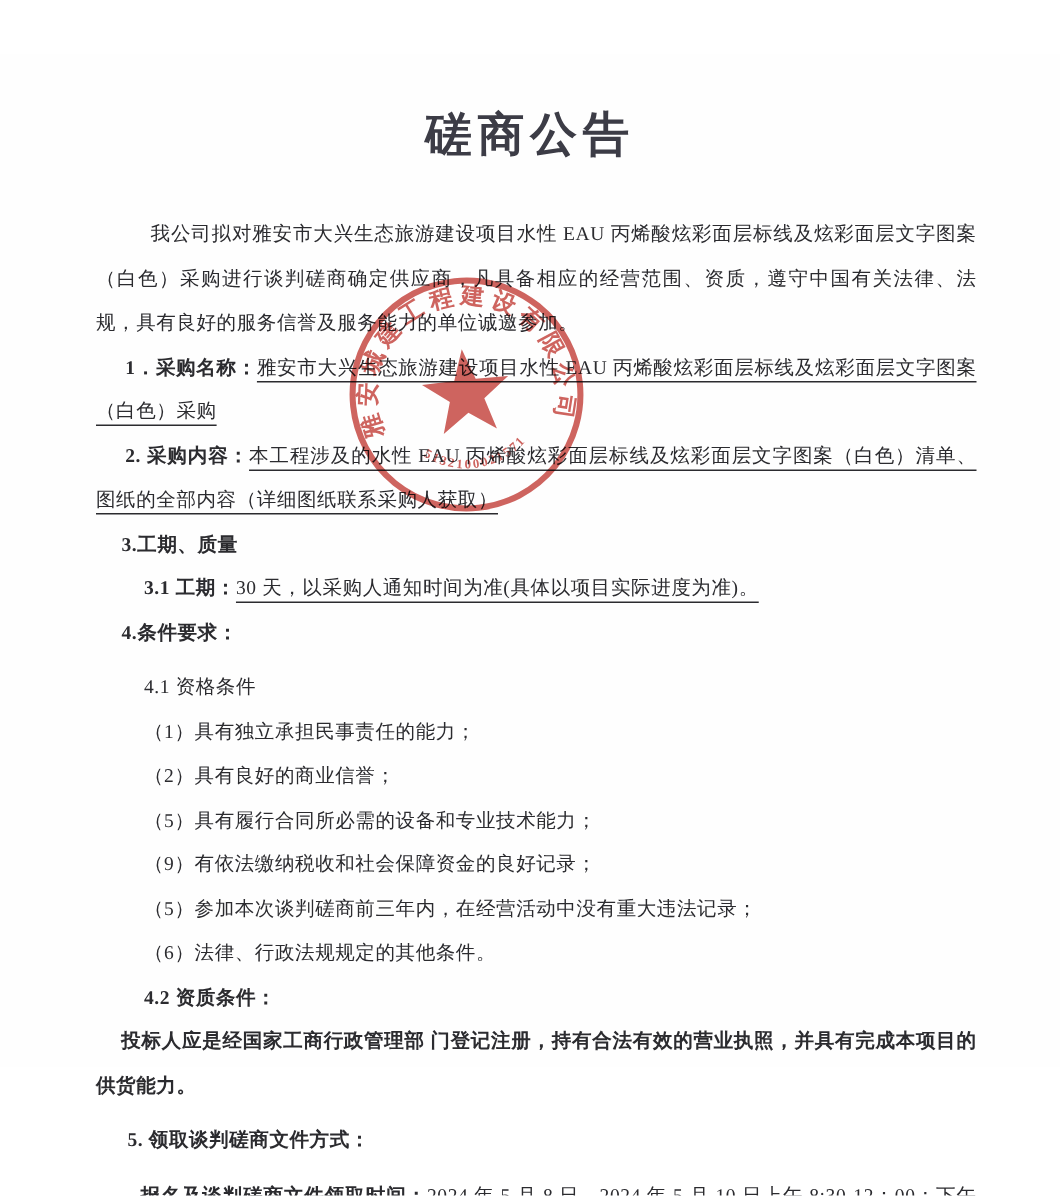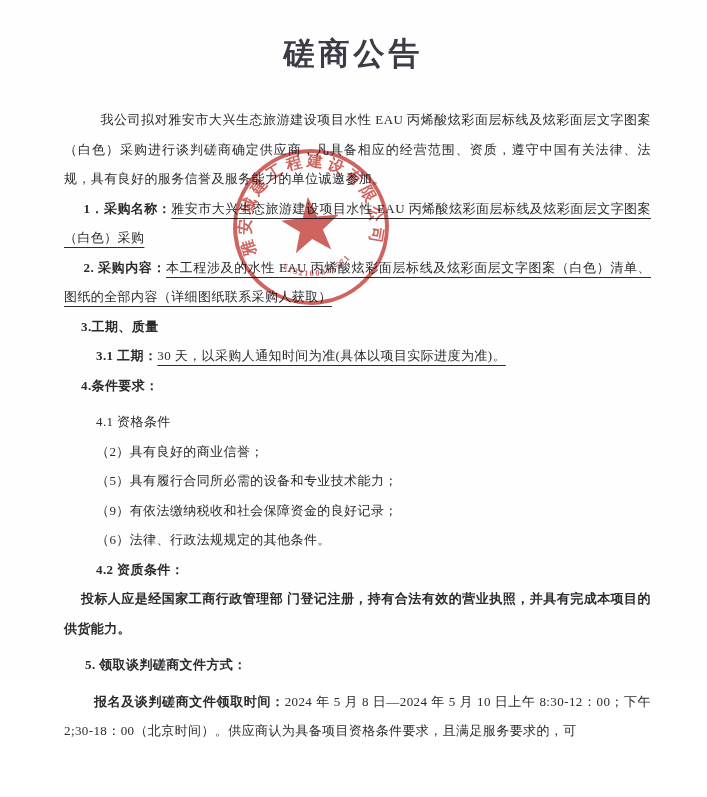--- a/index.html
+++ b/index.html
@@ -6,20 +6,21 @@
   body {
     width: 707px; height: 797px; overflow: hidden;
     background: #ffffff;
     font-family: "Liberation Serif", "DejaVu Serif", serif;
     color: #2b2b2f;
   }
   .page {
     position: relative;
     width: 707px; height: 675px;
     background: #fefefe;
+    margin-top: 36px;
   }
   .content { padding: 0 56px 0 64px; }
   .doc-title {
     text-align: center;
     font-size: 31px;
     font-weight: 700;
     letter-spacing: 4px;
     color: #3c3c46;
     padding: 33px 0 0 0;
     margin: 0 0 30px 0;
@@ -75,23 +76,25 @@
 
     <p class="b pl-h">3.工期、质量</p>
 
     <p class="pl-s"><span class="b">3.1 工期：</span><span class="u">30 天，以采购人通知时间为准(具体以项目实际进度为准)。</span></p>
 
 
     <p class="b pl-h">4.条件要求：</p>
 
     <p class="pl-s gap-sm">4.1 资格条件</p>
 
+    <p class="pl-s">（1）具有独立承担民事责任的能力；</p>
     <p class="pl-s">（2）具有良好的商业信誉；</p>
     <p class="pl-s">（5）具有履行合同所必需的设备和专业技术能力；</p>
     <p class="pl-s">（9）有依法缴纳税收和社会保障资金的良好记录；</p>
+    <p class="pl-s">（5）参加本次谈判磋商前三年内，在经营活动中没有重大违法记录；</p>
     <p class="pl-s">（6）法律、行政法规规定的其他条件。</p>
 
     <p class="b pl-s">4.2 资质条件：</p>
 
     <p class="b ind-body">投标人应是经国家工商行政管理部 门登记注册，持有合法有效的营业执照，并具有完成本项目的供货能力。</p>
 
     <p class="b pl-h5 gap-sm">5.  领取谈判磋商文件方式：</p>
 
     <p class="ind-date gap-sm"><span class="b">报名及谈判磋商文件领取时间：</span><span>2024 年 5 月 8 日—2024 年 5 月 10 日上午 8:30-12：00；下午 2;30-18：00（北京时间）。供应商认为具备项目资格条件要求，且满足服务要求的，可</span></p>
 

